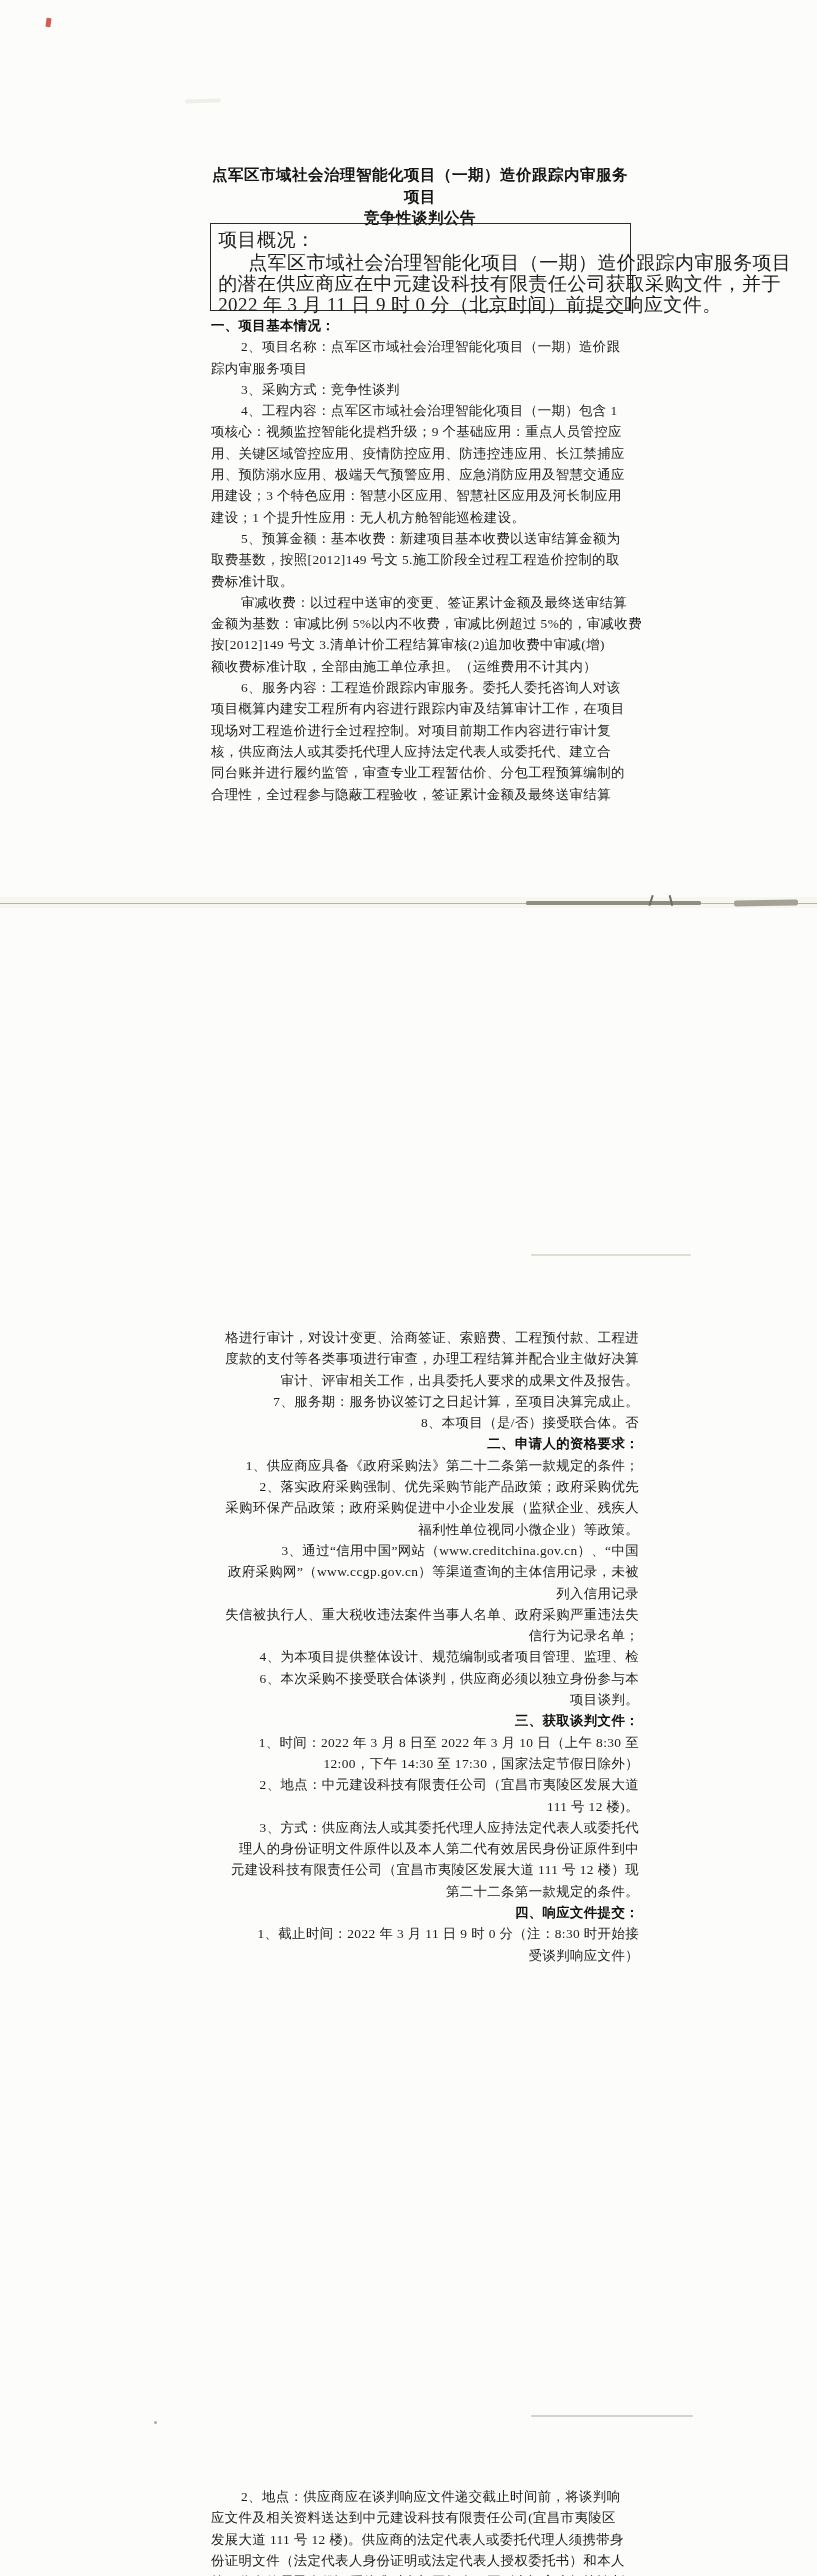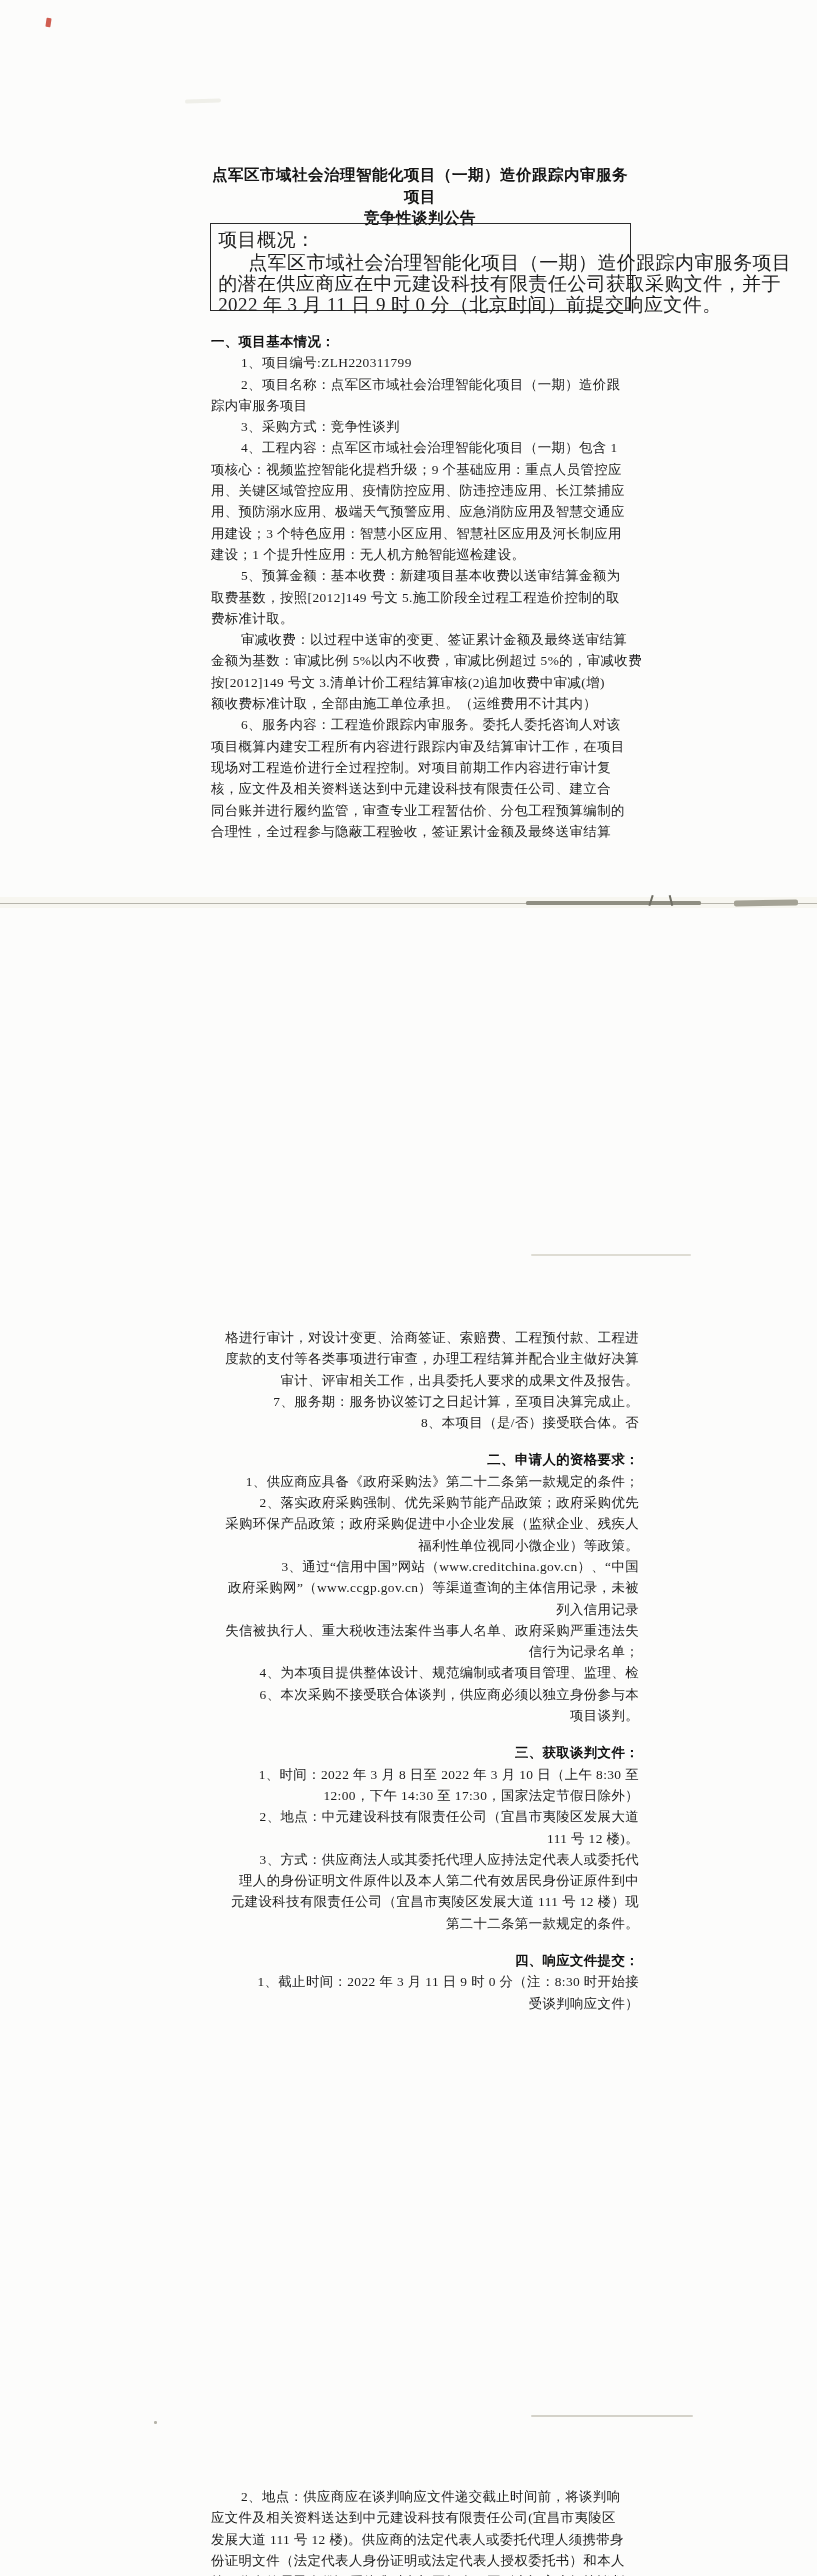--- a/index.html
+++ b/index.html
@@ -24,21 +24,21 @@
     padding:6.2px 0 0 7.2px;font-size:19px;letter-spacing:0.4px;
   }
   .overview-box .ln{height:20.6px;line-height:20.6px;white-space:nowrap;}
   .overview-box .body{margin-top:2.6px;}
   
   .flow{
     position:absolute;left:211px;width:428px;
     font-size:13.4px;letter-spacing:0.4px;color:#1c1c1c;
   }
   .flow .ln{height:21.3px;line-height:21.3px;white-space:nowrap;}
-  .ln.bold{font-weight:bold;color:#111;margin-top:16px;}
+  .ln.bold{font-weight:bold;color:#111;}
   .ln.ind{padding-left:30px;}
   #page1-body{top:315px;}
   #page2-body{top:1327px;text-align:right;}
   #page3-body{top:2486px;}
   
   .artifact{position:absolute;}
   .speck-red{left:46px;top:17.5px;width:4.6px;height:8.8px;background:#c43627;
     border-radius:1px;transform:rotate(8deg);opacity:.8;}
   .smudge-top{left:185px;top:99px;width:36px;height:3.6px;background:#efefe9;border-radius:2.1px;transform:rotate(-2deg);}
   .seam1-tint{left:0;top:897px;width:818px;height:11.3px;background:#f2f0e8;opacity:.55;}
@@ -65,41 +65,40 @@
     <div class="ln">项目概况：</div>
     <div class="body">
         <div class="ln ind">点军区市域社会治理智能化项目（一期）造价跟踪内审服务项目</div>
         <div class="ln">的潜在供应商应在中元建设科技有限责任公司获取采购文件，并于</div>
         <div class="ln">2022 年 3 月 11 日 9 时 0 分（北京时间）前提交响应文件。</div>
       </div>
   </div>
 
   <div class="flow" id="page1-body">
       <div class="ln bold">一、项目基本情况：</div>
-      <div class="ln ind">1、项目编号:ZLH220311799</div>
       <div class="ln ind">2、项目名称：点军区市域社会治理智能化项目（一期）造价跟</div>
       <div class="ln">踪内审服务项目</div>
       <div class="ln ind">3、采购方式：竞争性谈判</div>
       <div class="ln ind">4、工程内容：点军区市域社会治理智能化项目（一期）包含 1</div>
       <div class="ln">项核心：视频监控智能化提档升级；9 个基础应用：重点人员管控应</div>
       <div class="ln">用、关键区域管控应用、疫情防控应用、防违控违应用、长江禁捕应</div>
       <div class="ln">用、预防溺水应用、极端天气预警应用、应急消防应用及智慧交通应</div>
       <div class="ln">用建设；3 个特色应用：智慧小区应用、智慧社区应用及河长制应用</div>
       <div class="ln">建设；1 个提升性应用：无人机方舱智能巡检建设。</div>
       <div class="ln ind">5、预算金额：基本收费：新建项目基本收费以送审结算金额为</div>
       <div class="ln">取费基数，按照[2012]149 号文 5.施工阶段全过程工程造价控制的取</div>
       <div class="ln">费标准计取。</div>
       <div class="ln ind">审减收费：以过程中送审的变更、签证累计金额及最终送审结算</div>
       <div class="ln">金额为基数：审减比例 5%以内不收费，审减比例超过 5%的，审减收费</div>
       <div class="ln">按[2012]149 号文 3.清单计价工程结算审核(2)追加收费中审减(增)</div>
       <div class="ln">额收费标准计取，全部由施工单位承担。（运维费用不计其内）</div>
       <div class="ln ind">6、服务内容：工程造价跟踪内审服务。委托人委托咨询人对该</div>
       <div class="ln">项目概算内建安工程所有内容进行跟踪内审及结算审计工作，在项目</div>
       <div class="ln">现场对工程造价进行全过程控制。对项目前期工作内容进行审计复</div>
-      <div class="ln">核，应文件及相关资料送达到中元建设科技有限责任公司、建立合</div>
+      <div class="ln">核，供应商法人或其委托代理人应持法定代表人或委托代、建立合</div>
       <div class="ln">同台账并进行履约监管，审查专业工程暂估价、分包工程预算编制的</div>
       <div class="ln">合理性，全过程参与隐蔽工程验收，签证累计金额及最终送审结算</div>
     </div>
   <div class="flow" id="page2-body">
       <div class="ln">格进行审计，对设计变更、洽商签证、索赔费、工程预付款、工程进</div>
       <div class="ln">度款的支付等各类事项进行审查，办理工程结算并配合业主做好决算</div>
       <div class="ln">审计、评审相关工作，出具委托人要求的成果文件及报告。</div>
       <div class="ln ind">7、服务期：服务协议签订之日起计算，至项目决算完成止。</div>
       <div class="ln ind">8、本项目（是/否）接受联合体。否</div>
       <div class="ln bold">二、申请人的资格要求：</div>

